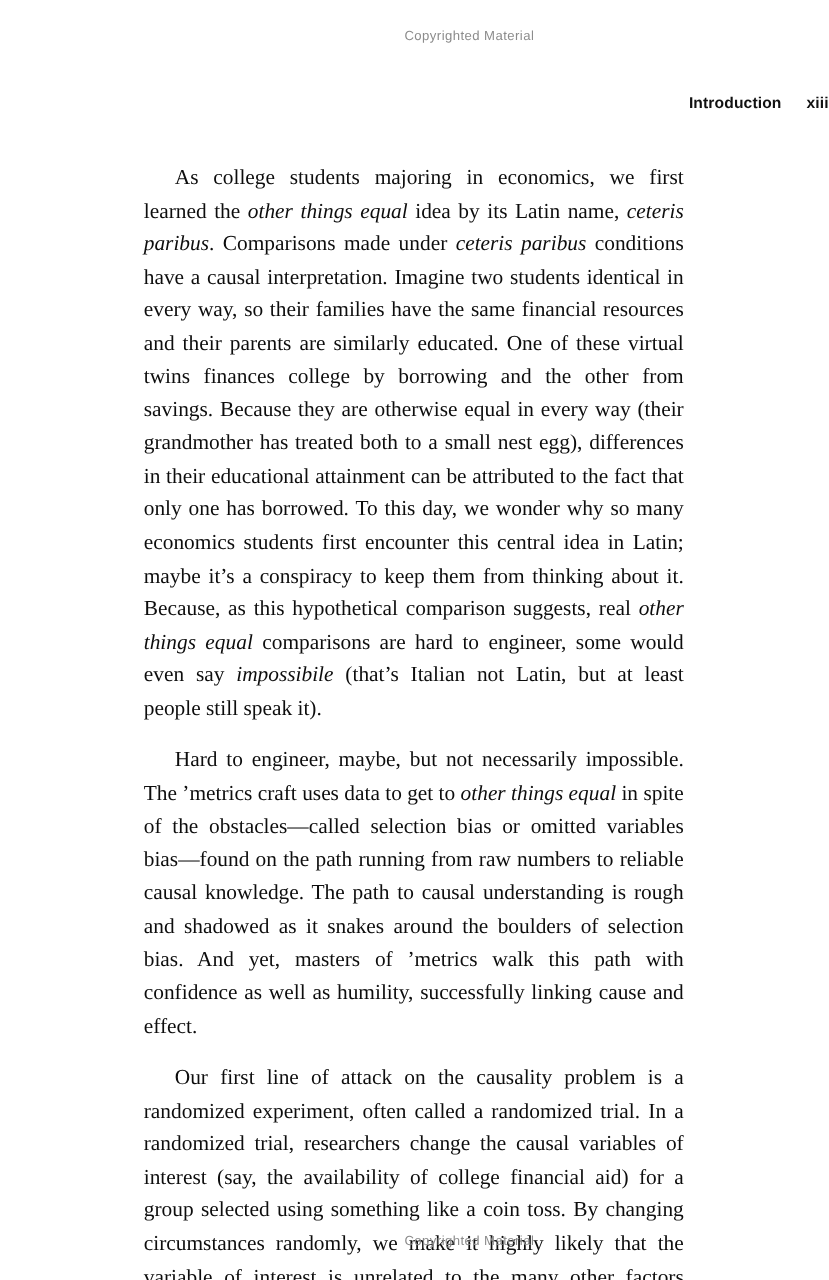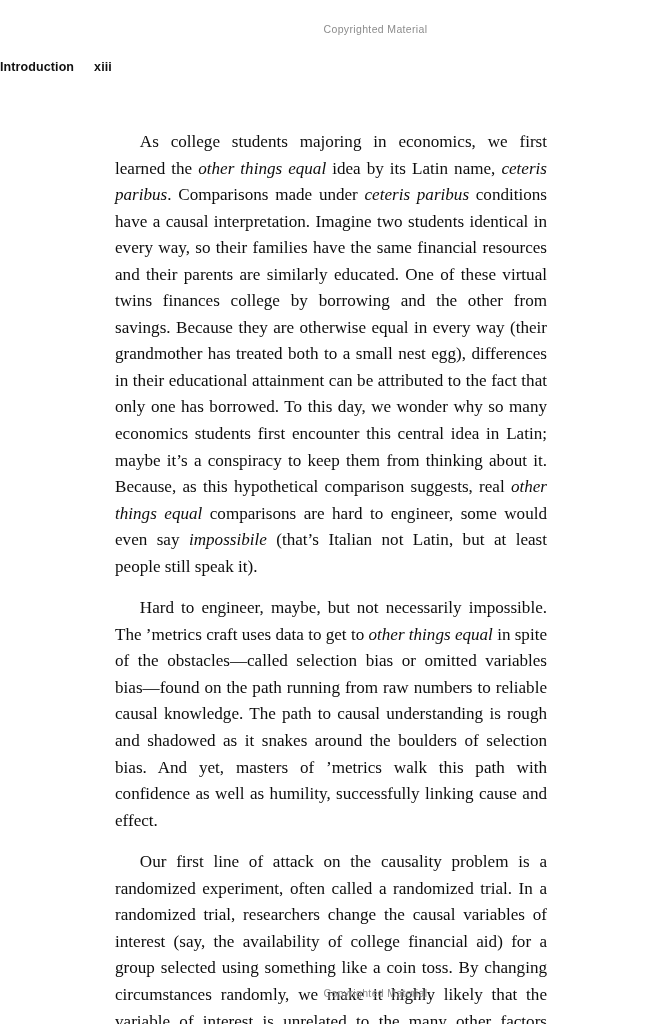--- a/index.html
+++ b/index.html
@@ -25,24 +25,24 @@
     letter-spacing: 0.35px;
     color: #8c8c8c;
     white-space: nowrap;
     margin-left: 44px;
   }
   .watermark-top { top: 23px; }
   .watermark-bottom { top: 987px; }
 
   .running-head {
     position: absolute;
-    top: 60px;
+    top: 75px;
     left: 0;
     width: 663px;
-    text-align: left;
+    text-align: right;
     font-family: "Liberation Sans", "DejaVu Sans", sans-serif;
     font-size: 12.5px;
     font-weight: bold;
     color: #111111;
     letter-spacing: 0.1px;
   }
   .running-head .folio {
     display: inline-block;
     margin-left: 20px;
   }

